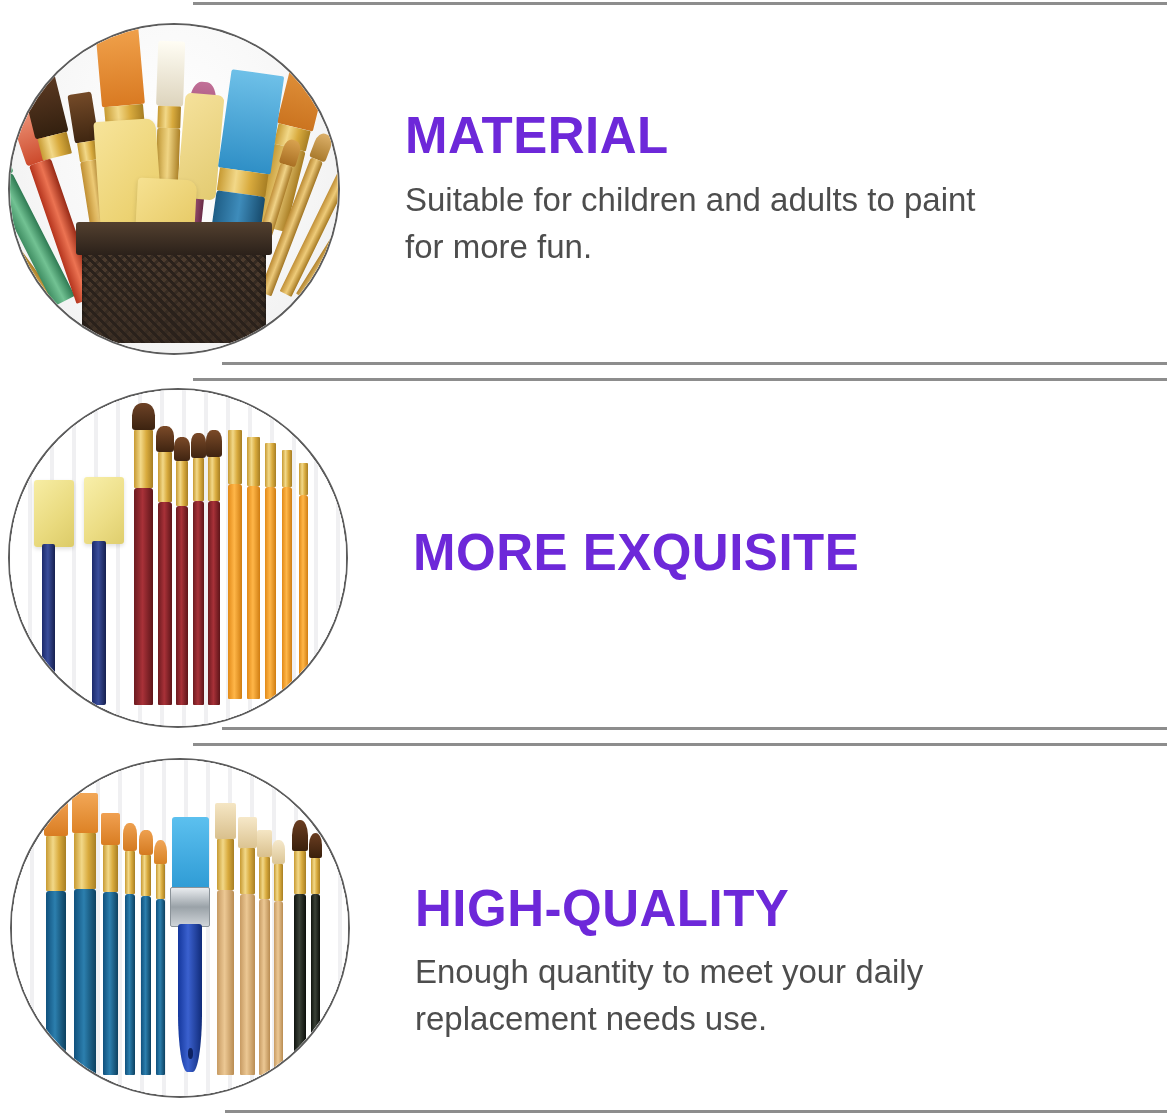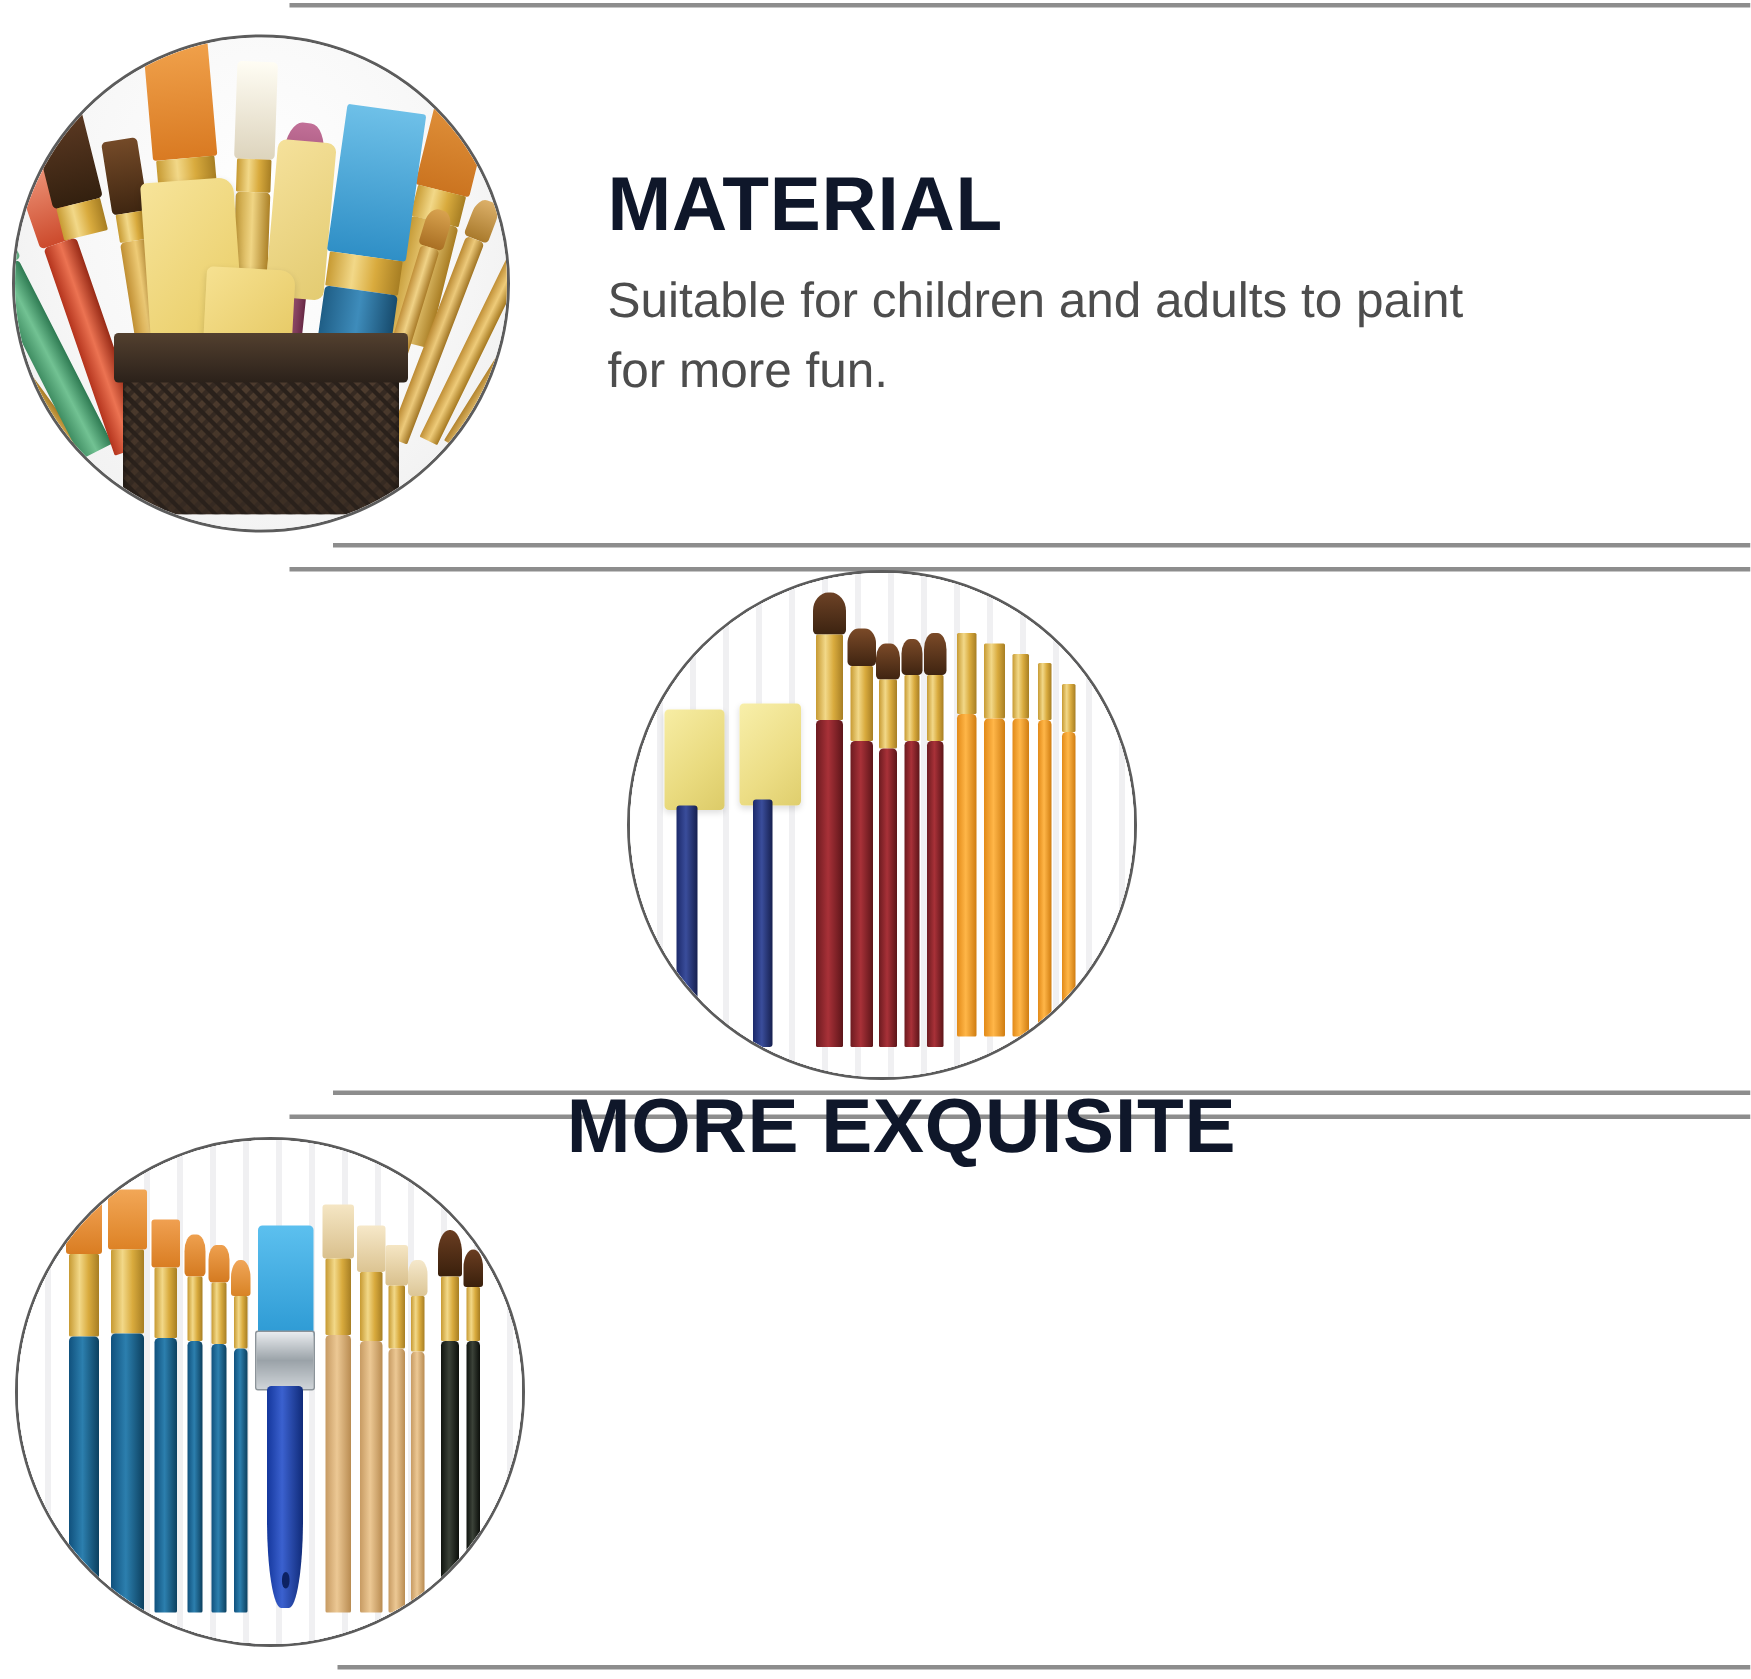--- a/index.html
+++ b/index.html
@@ -25,21 +25,21 @@
 
   
   .feature {
     position:absolute;
     left:0;
     width:1167px;
     display:flex;
     align-items:center;
   }
   .feature-1 { top:0;   height:370px; }
-  .feature-2 { top:380px; height:355px;flex-direction:column; }
+  .feature-2 { top:380px; height:355px; }
   .feature-3 { top:745px; height:365px; }
 
   
   .photo-wrap {
     position:relative;
     flex:0 0 auto;
     width:332px; height:332px;
     border-radius:50%;
     border:2px solid #5c5c5c;
     overflow:hidden;
@@ -100,21 +100,21 @@
     padding-left:65px;
     padding-right:30px;
   }
   .feature-1 .text-col { padding-top:10px; }
   .feature-2 .text-col { padding-top:4px; }
   .feature-3 .text-col { padding-top:70px; }
 
   .headline {
     font-size:51px;
     font-weight:bold;
-    color:#0f172a;
+    color:#6d28d9;
     letter-spacing:0.5px;
     line-height:1.05;
     margin-bottom:14px;
     white-space:nowrap;
   }
   .body {
     font-size:33px;
     font-weight:normal;
     color:#4d4d4d;
     line-height:1.42;
@@ -397,15 +397,19 @@
           <div class="handle" style="top:29%; height:71%; background:linear-gradient(90deg,#10140f,#3b4238 45%,#0b0e0a);"></div>
         </div>
         <div class="brush" style="left:89%; top:22%; width:2.8%; height:72%;">
           <div class="bristle" style="top:0;  height:10%; background:linear-gradient(180deg,#6a3d21,#3a200c); border-radius:50% 50% 2px 2px;"></div>
           <div class="ferrule" style="top:10%; height:15%;"></div>
           <div class="handle" style="top:25%; height:75%; background:linear-gradient(90deg,#10140f,#3b4238 45%,#0b0e0a);"></div>
         </div>
       </div>
     </div>
 
+    <div class="text-col">
+      <h2 class="headline">HIGH-QUALITY</h2>
+      <p class="body">Enough quantity to meet your daily replacement needs use.</p>
+    </div>
   </section>
 
 </div>
 
 </body></html>

